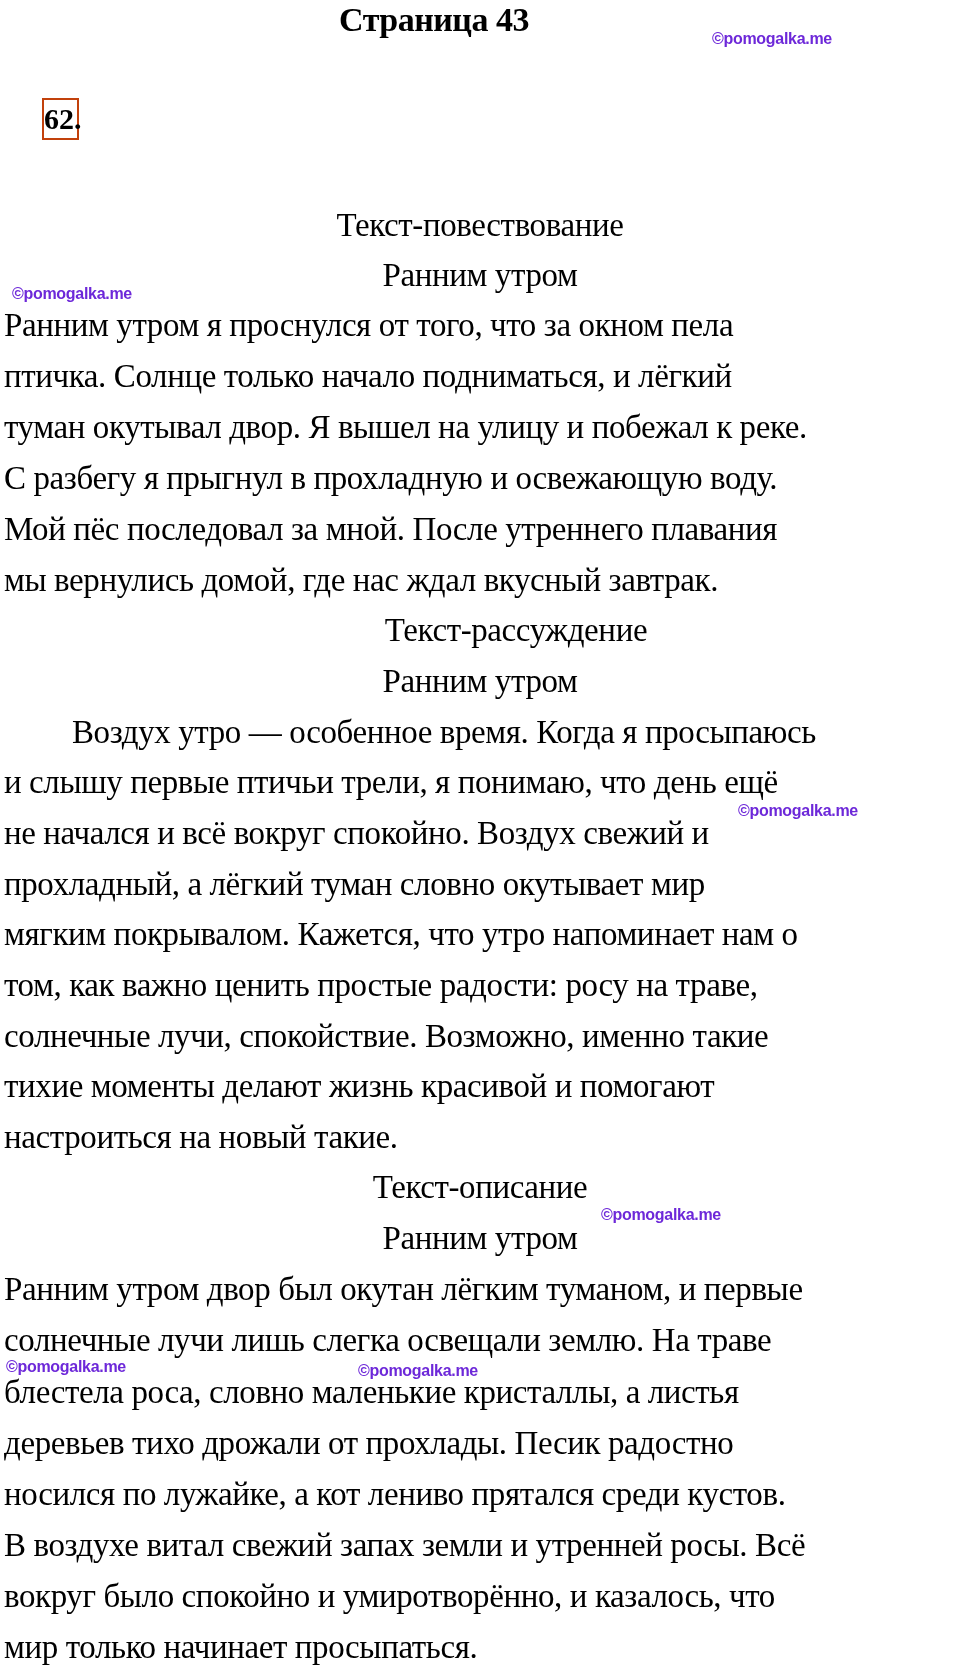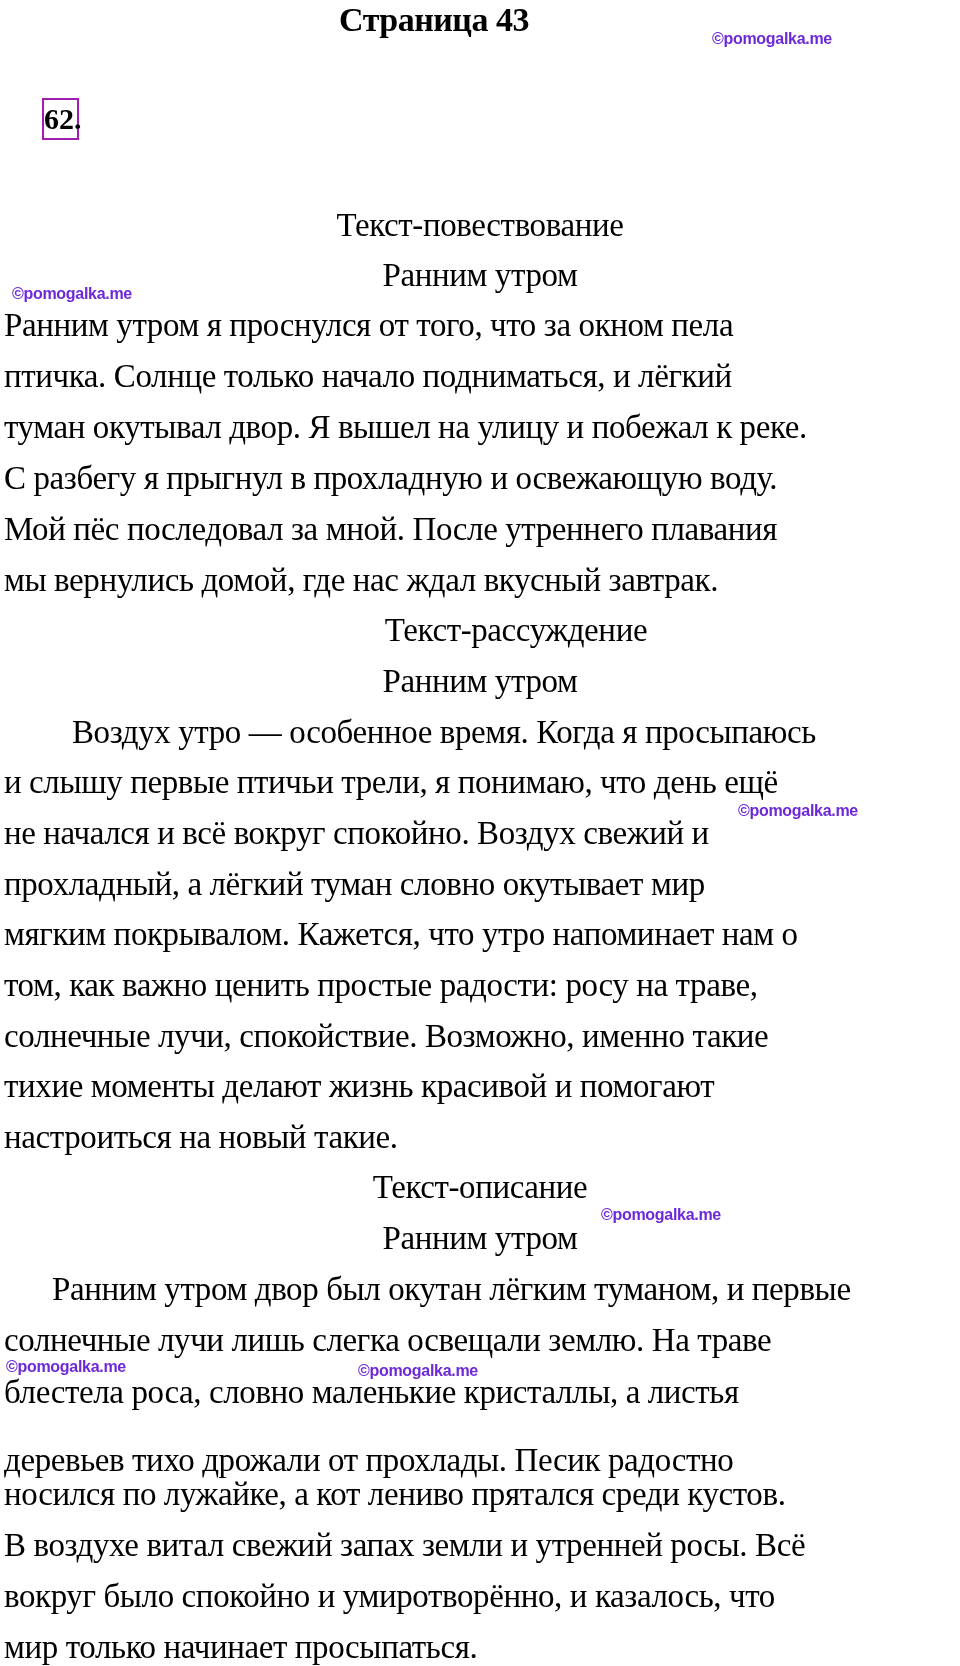--- a/index.html
+++ b/index.html
@@ -35,21 +35,21 @@
       letter-spacing: -0.3px;
       white-space: nowrap;
       color: #6d28d9;
     }
     .task-number {
       position: absolute;
       left: 42px;
       top: 98px;
       width: 37px;
       height: 42px;
-      border: 2px solid #a21caf;
+      border: 2px solid #c2410c;
       box-sizing: border-box;
       font-weight: bold;
       font-size: 30px;
       line-height: 38px;
       text-align: center;
     }
     .line {
       position: absolute;
       left: 4px;
       font-size: 33px;
@@ -97,23 +97,23 @@
   <div class="line" style="top:959px;">том, как важно ценить простые радости: росу на траве,</div>
   <div class="line" style="top:1010px;">солнечные лучи, спокойствие. Возможно, именно такие</div>
   <div class="line" style="top:1060px;">тихие моменты делают жизнь красивой и помогают</div>
   <div class="line" style="top:1111px;">настроиться на новый такие.</div>
 </div>
 
 <div>
   <div class="line centered" style="top:1161px;">Текст-описание</div>
   <div class="wm" style="left:601px; top:1206px;">©pomogalka.me</div>
   <div class="line centered" style="top:1212px;">Ранним утром</div>
-  <div class="line" style="top:1263px;margin-left:48px;">Ранним утром двор был окутан лёгким туманом, и первые</div>
+  <div class="line" style="top:1263px;">Ранним утром двор был окутан лёгким туманом, и первые</div>
   <div class="line" style="top:1314px;">солнечные лучи лишь слегка освещали землю. На траве</div>
   <div class="wm" style="left:6px; top:1358px;">©pomogalka.me</div>
   <div class="wm" style="left:358px; top:1362px;">©pomogalka.me</div>
   <div class="line" style="top:1366px;">блестела роса, словно маленькие кристаллы, а листья</div>
-  <div class="line" style="top:1417px;margin-top:17px;">деревьев тихо дрожали от прохлады. Песик радостно</div>
+  <div class="line" style="top:1417px;">деревьев тихо дрожали от прохлады. Песик радостно</div>
   <div class="line" style="top:1468px;">носился по лужайке, а кот лениво прятался среди кустов.</div>
   <div class="line" style="top:1519px;">В воздухе витал свежий запах земли и утренней росы. Всё</div>
   <div class="line" style="top:1570px;">вокруг было спокойно и умиротворённо, и казалось, что</div>
   <div class="line" style="top:1621px;">мир только начинает просыпаться.</div>
 </div>
 
 </body></html>

